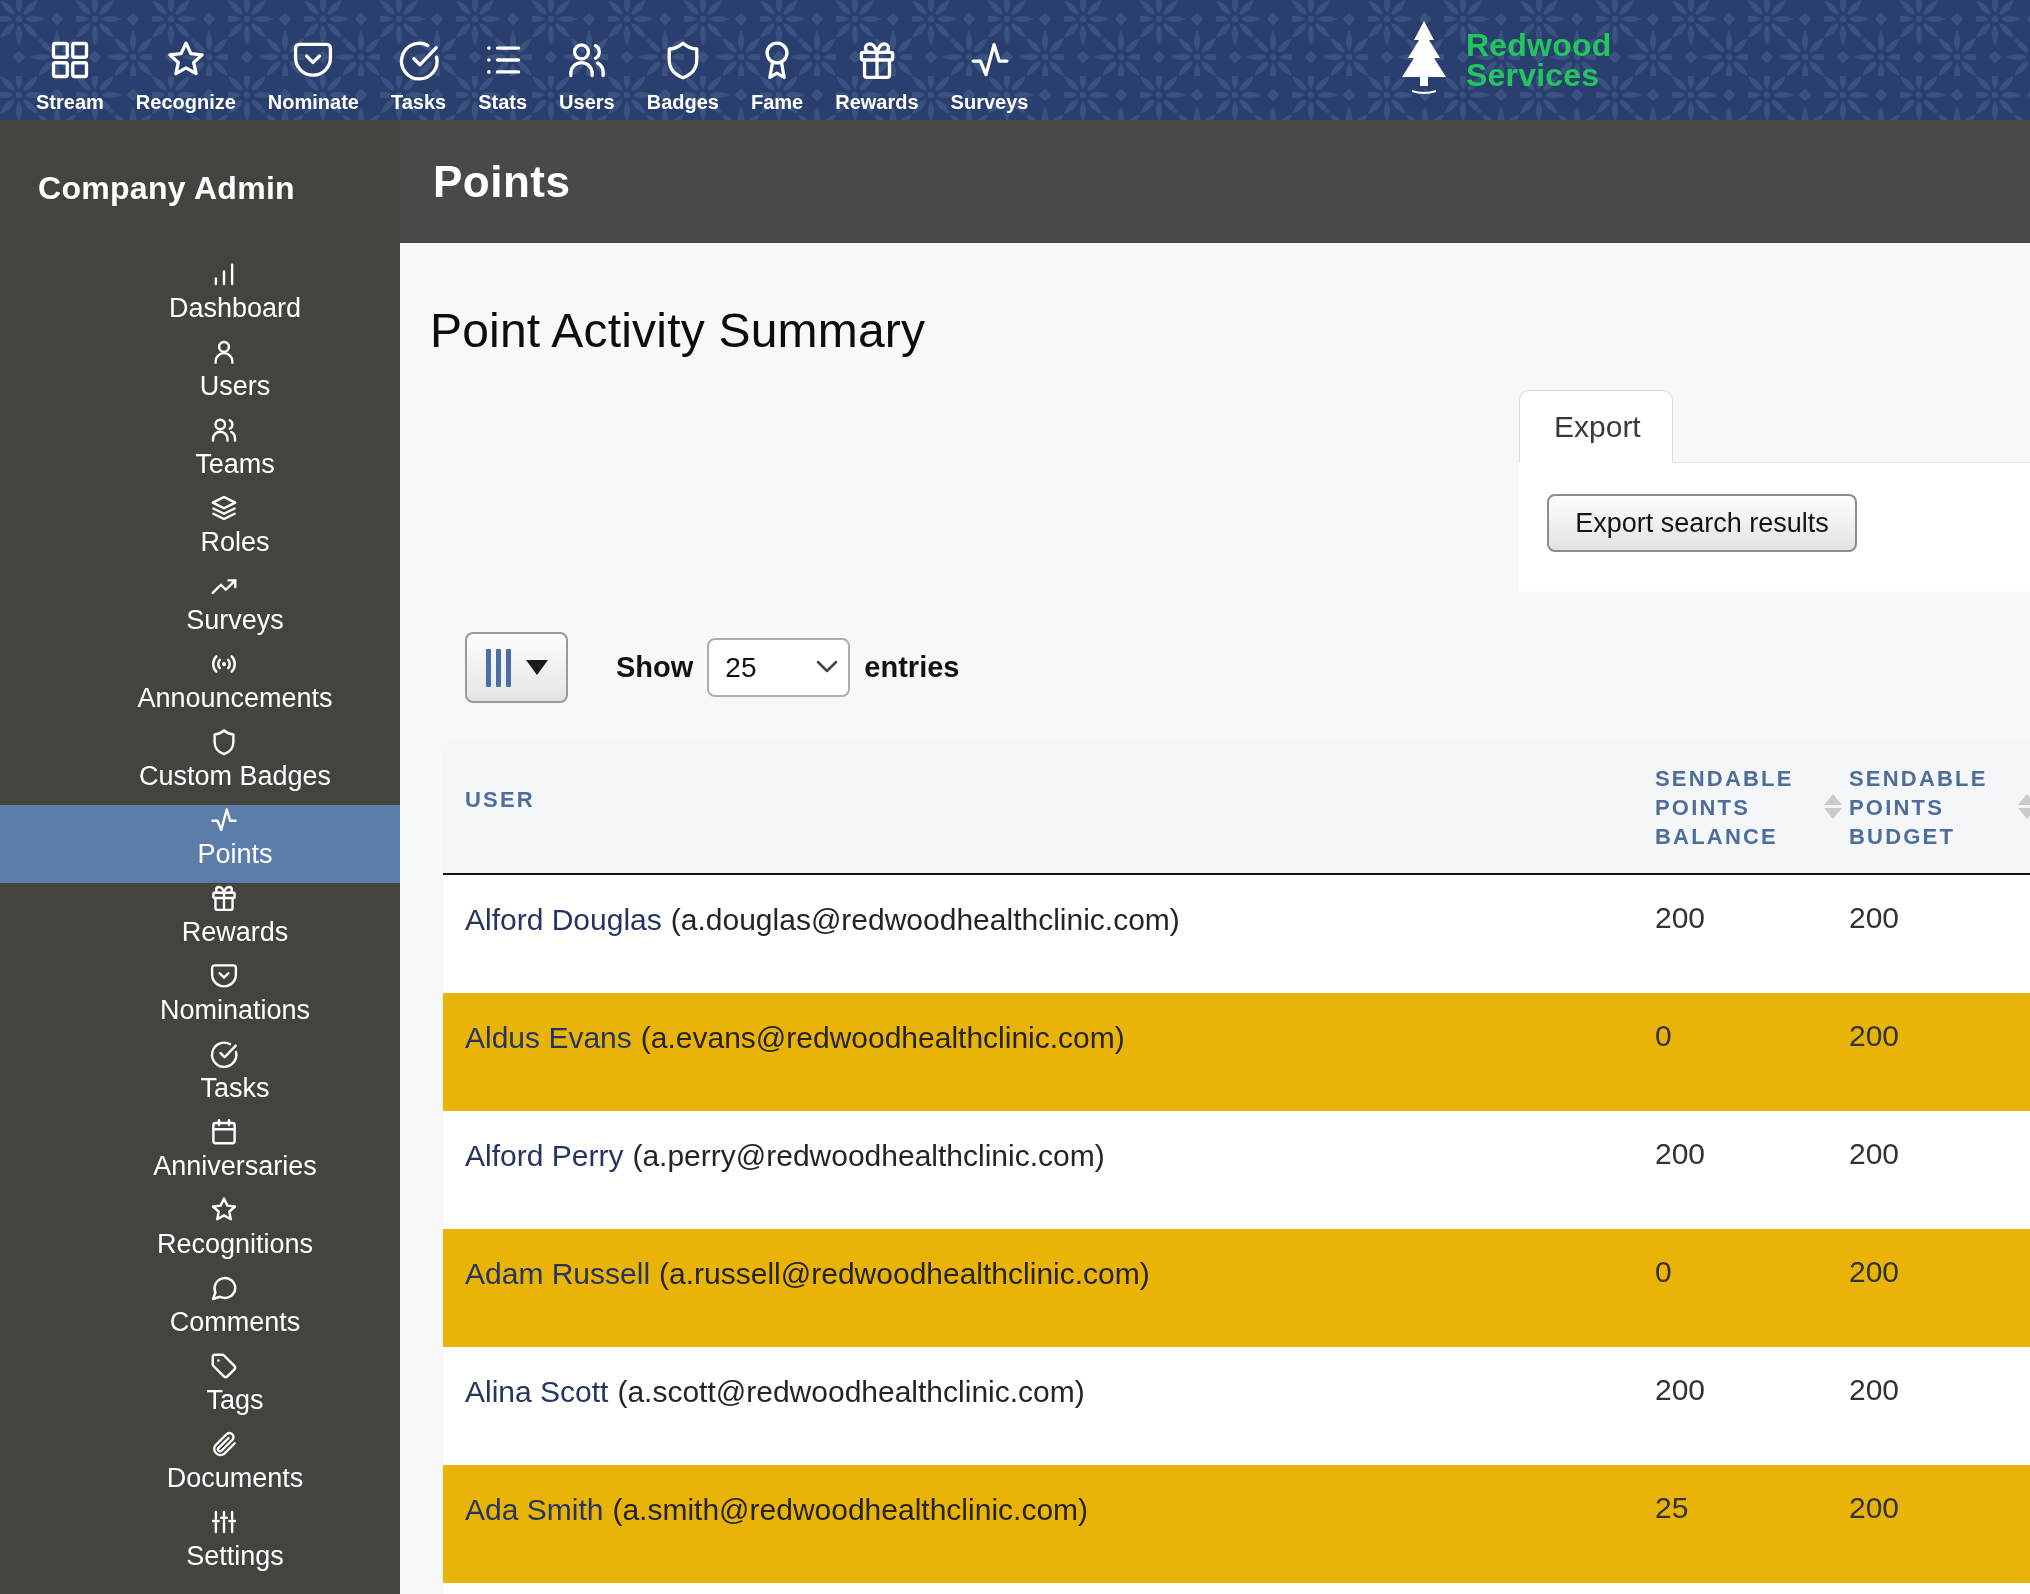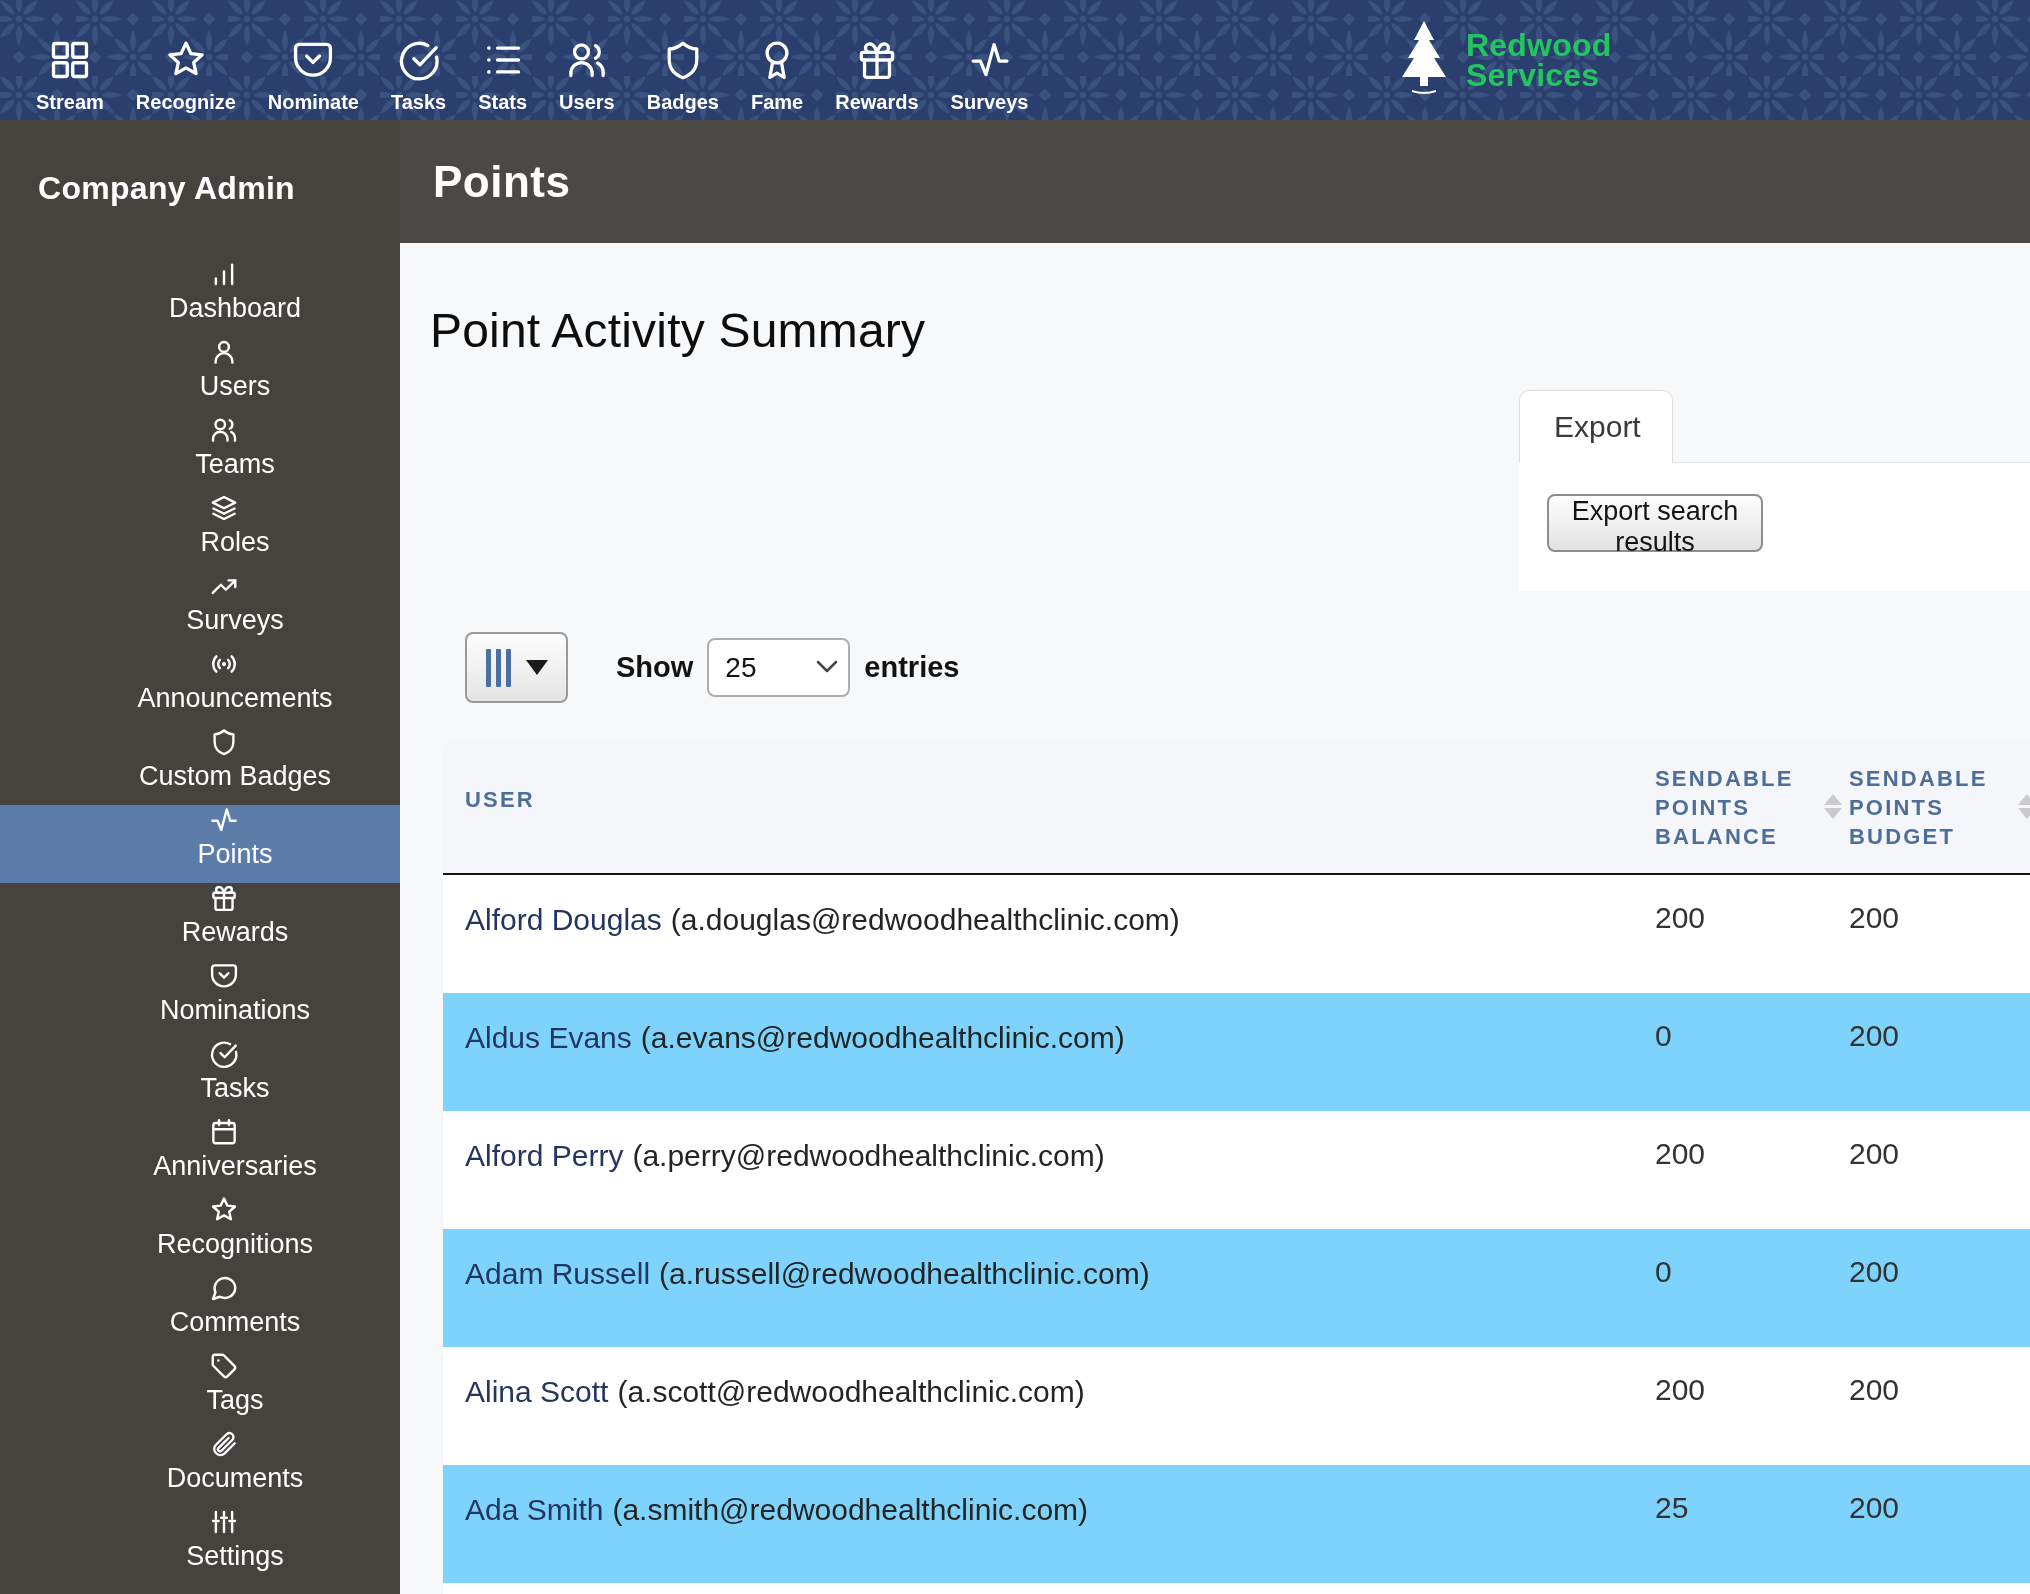--- a/index.html
+++ b/index.html
@@ -29,21 +29,21 @@
   
   .main { position:absolute; left:400px; top:120px; width:1630px; height:1474px; background:#f7f8fa; }
   .page-bar { position:absolute; left:0; top:0; width:1630px; height:123px; background:#4b4846; display:flex; align-items:center; }
   .page-bar-title { color:#fff; font-size:44px; font-weight:700; margin-left:33px; letter-spacing:0.5px; }
   .pa-title { position:absolute; left:30px; top:183px; font-size:48px; font-weight:500; color:#0d0d0d; letter-spacing:0.2px; }
 
   
   .export-tab { position:absolute; left:1119px; top:270px; width:154px; height:73px; background:#fff; border:1px solid #dedede; border-bottom:none; border-radius:10px 10px 0 0; z-index:2; display:flex; align-items:center; cursor:pointer; }
   .export-tab .tab-label { margin-left:34px; font-size:30px; color:#3a3a3a; }
   .export-panel { position:absolute; left:1119px; top:342px; width:511px; height:129px; background:#fff; border-top:1px solid #e3e3e3; z-index:1; }
-  .export-btn { position:absolute; left:28px; top:31px; width:216px; height:58px; border:2px solid #8d8d8d; border-radius:8px; background:linear-gradient(#fefefe,#e2e2e2); font-family:"Liberation Sans",sans-serif; font-size:27px; color:#141414; cursor:pointer; }
+  .export-btn { position:absolute; left:28px; top:31px; width:310px; height:58px; border:2px solid #8d8d8d; border-radius:8px; background:linear-gradient(#fefefe,#e2e2e2); font-family:"Liberation Sans",sans-serif; font-size:27px; color:#141414; cursor:pointer; }
 
   
   .controls { position:absolute; left:45px; top:512px; height:71px; display:flex; align-items:center;margin-left:20px; }
   .colvis-btn { width:103px; height:71px; border:2px solid #9a9a9a; border-radius:8px; background:linear-gradient(#fdfdfd,#e4e4e4); display:flex; align-items:center; justify-content:center; cursor:pointer; }
   .colvis-bars { display:flex; gap:5px; }
   .colvis-bars span { display:block; width:5px; height:38px; background:#4a6fa5; border-radius:1px; }
   .colvis-caret { margin-left:15px; width:0; height:0; border-left:11px solid transparent; border-right:11px solid transparent; border-top:15px solid #1a1a1a; }
   .show-group { display:flex; align-items:center; margin-left:48px; }
   .ctl-label { font-size:29px; font-weight:600; color:#121212; }
   .len-wrap { position:relative; margin:0 14px; }
@@ -55,21 +55,21 @@
   .thead { height:133px; background:#f5f6fa; border-bottom:2px solid #161616; display:grid; grid-template-columns:1212px 194px 181px; }
   .th-user { display:flex; align-items:center; padding:0 0 17px 22px; cursor:pointer; }
   .th-label { font-size:22px; font-weight:700; letter-spacing:2.2px; color:#4d6e99; line-height:29px; }
   .th-num { display:flex; padding-top:22px; cursor:pointer; }
   .th-lines { display:flex; flex-direction:column; }
   .sorter { display:flex; flex-direction:column; align-items:center; margin-left:30px; margin-top:30px; }
   .sorter i { display:block; width:0; height:0; border-left:9px solid transparent; border-right:9px solid transparent; }
   .sorter .up { border-bottom:11px solid #c9c9ce; margin-bottom:3px; }
   .sorter .dn { border-top:11px solid #c9c9ce; }
   .trow { height:118px; display:grid; grid-template-columns:1212px 194px 181px; background:#fff; }
-  .trow.alt { background:#7dd3fc; }
+  .trow.alt { background:#eab308; }
   .td-user { padding:28px 0 0 22px; font-size:30px; white-space:nowrap; overflow:hidden; }
   .td-user .uname { color:#24365f; font-weight:500; text-decoration:none; cursor:pointer; }
   .td-user .uemail { color:#242424; margin-left:9px; }
   .td-num { padding-top:26px; font-size:30px; color:#333; }
   .t-filler { height:11px; background:#fff; }
 
   .hidden-defs { position:absolute; width:0; height:0; overflow:hidden; }
 </style>
 </head>
 <body>

